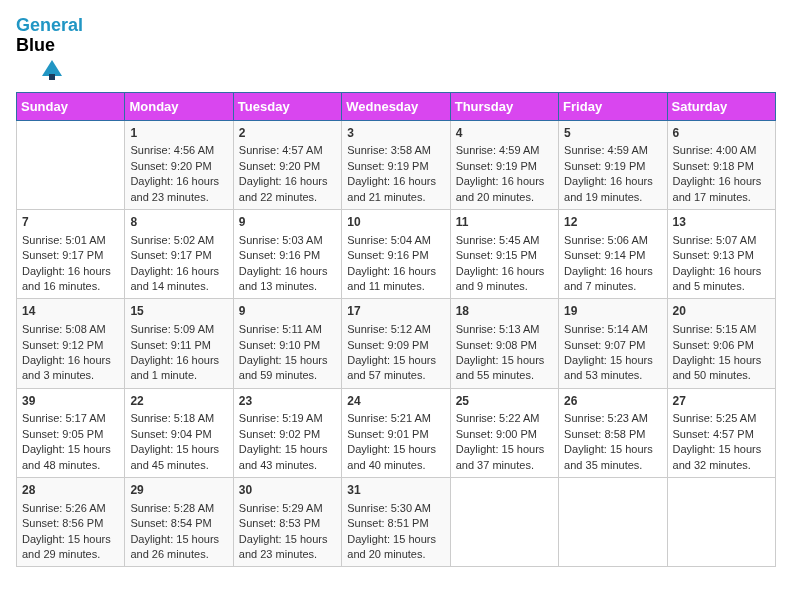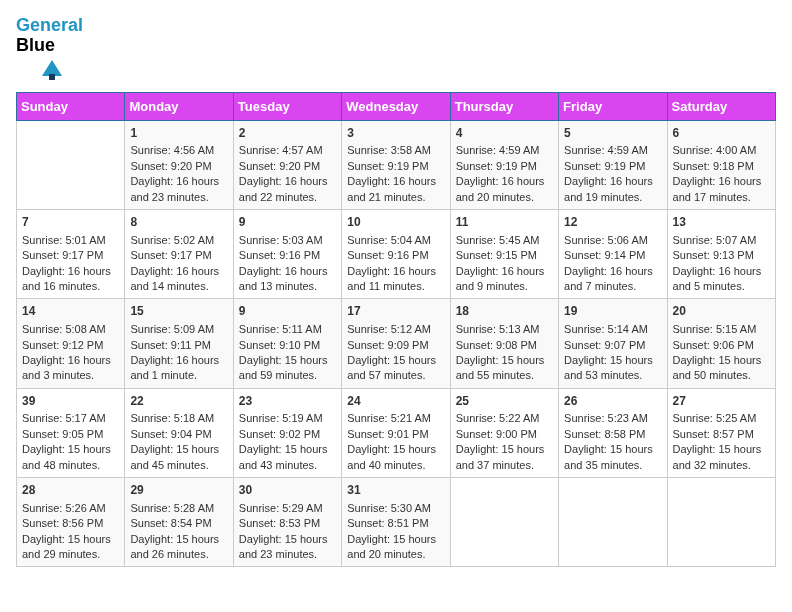--- a/index.html
+++ b/index.html
@@ -307,21 +307,21 @@
         <td>
           <span class="day-number">26</span>
           <div>Sunrise: 5:23 AM</div>
           <div>Sunset: 8:58 PM</div>
           <div>Daylight: 15 hours</div>
           <div>and 35 minutes.</div>
         </td>
         <td>
           <span class="day-number">27</span>
           <div>Sunrise: 5:25 AM</div>
-          <div>Sunset: 8:57 PM</div>
+          <div>Sunset: 4:57 PM</div>
           <div>Daylight: 15 hours</div>
           <div>and 32 minutes.</div>
         </td>
       </tr>
       <tr>
         <td>
           <span class="day-number">28</span>
           <div>Sunrise: 5:26 AM</div>
           <div>Sunset: 8:56 PM</div>
           <div>Daylight: 15 hours</div>

